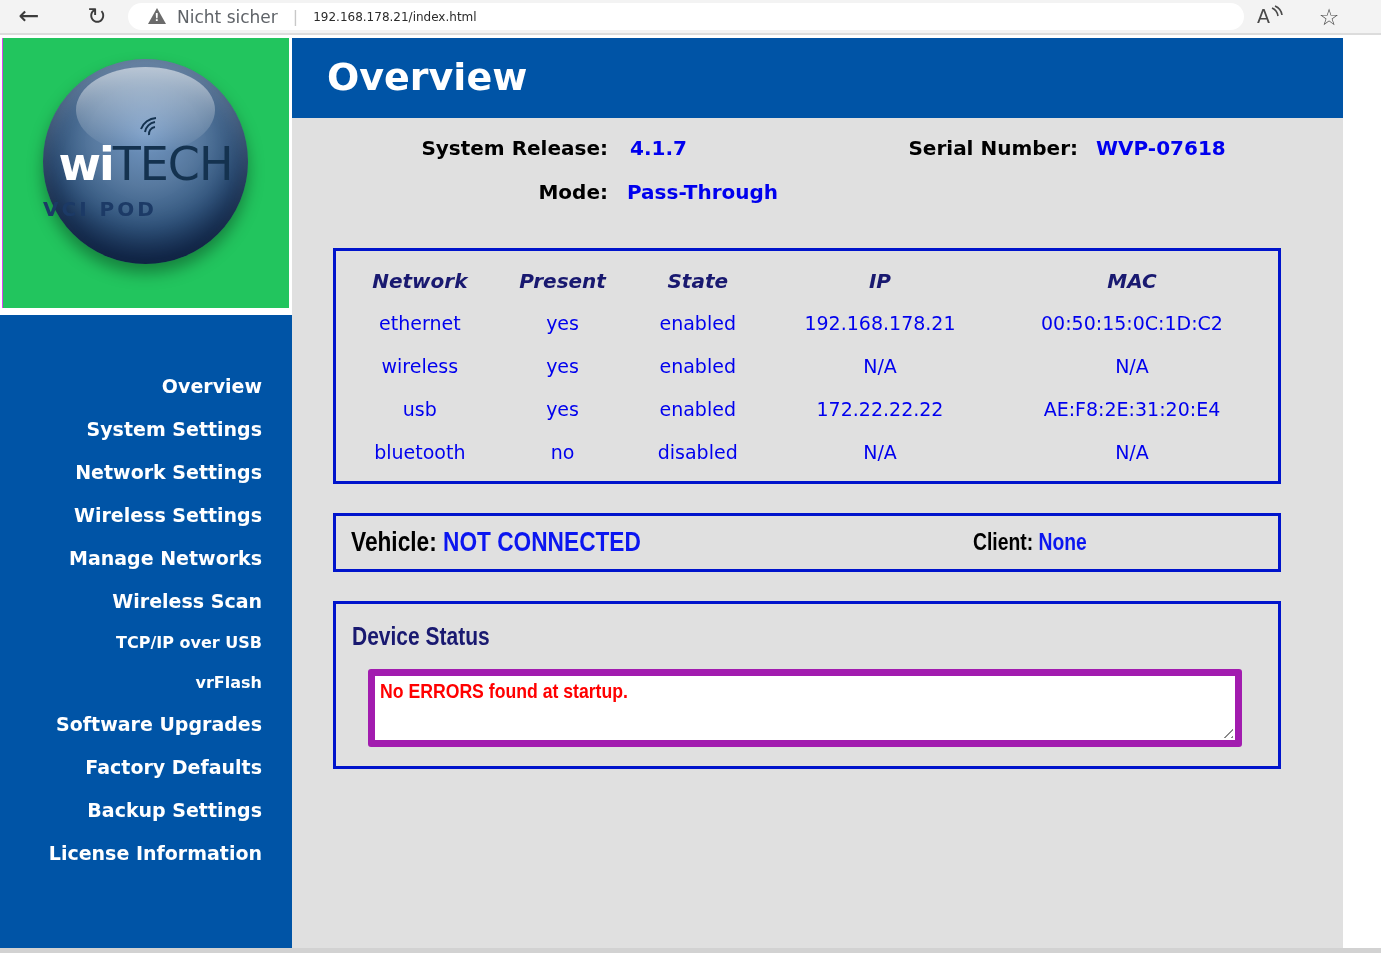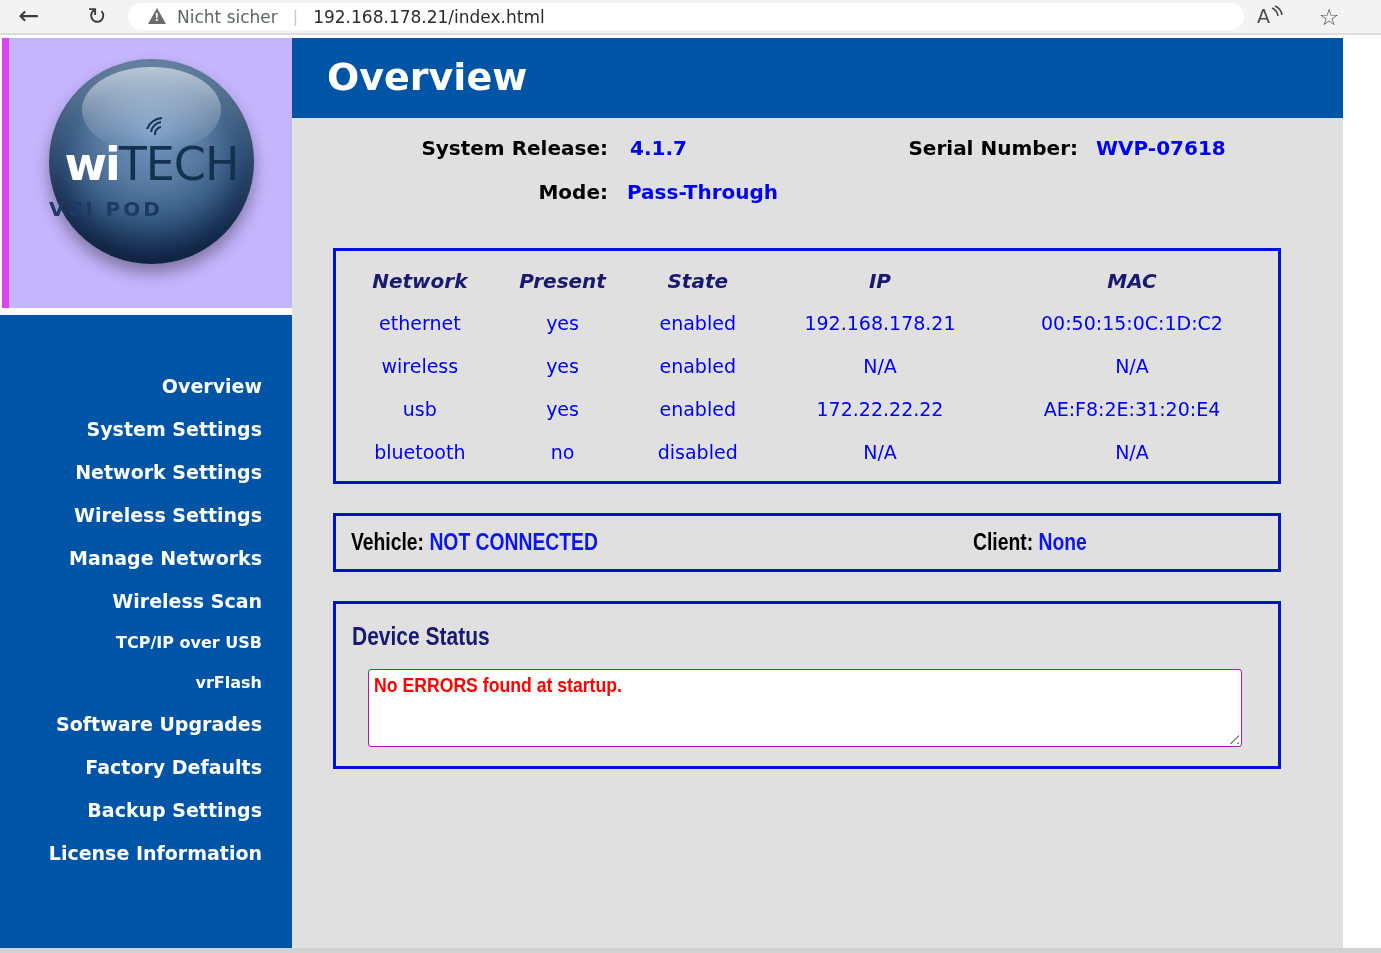--- a/index.html
+++ b/index.html
@@ -29,37 +29,37 @@
     position: relative; width: 0; height: 0;
     border-left: 9px solid transparent; border-right: 9px solid transparent;
     border-bottom: 16px solid #6b6b6b; margin-top: -2px;
   }
   .warn-tri span {
     position: absolute; left: -2.5px; top: 3px;
     font-size: 10px; font-weight: bold; color: #ffffff; line-height: 13px;
   }
   .sec-label { margin-left: 11px; font-size: 17px; color: #5f6368; }
   .url-sep { margin: 0 15px; color: #c8c8c8; font-size: 16px; }
-  .url-text { font-size: 17px; color: #2b2b2b; }
+  .url-text { font-size: 12px; color: #2b2b2b; }
   .readaloud {
     position: absolute; left: 1255px; top: 4px; width: 30px; height: 26px; cursor: pointer;
   }
   .readaloud .a-letter {
     font-size: 19px; color: #4a4a4a; position: absolute; left: 2px; top: 1px;
   }
   .readaloud svg { position: absolute; left: 15px; top: 0; }
   .star-icon {
     position: absolute; left: 1314px; top: 2px; font-size: 23px; color: #4a4a4a;
     cursor: pointer; width: 30px; text-align: center; line-height: 30px;
   }
 
   
   .logo-box {
     position: absolute; left: 2px; top: 38px; width: 286px; height: 270px;
-    background: #c4b5fd; border-left: 7px solid #d946ef;
+    background: #22c55e; border-left: 1px solid #d946ef;
   }
   .sphere {
     position: absolute; left: 40px; top: 21px; width: 205px; height: 205px;
     border-radius: 50%;
     background: radial-gradient(circle at 50% 36%, #7398c4 0%, #57799f 32%, #31567f 58%, #16395f 82%, #0b2742 100%);
     box-shadow: inset 0 -20px 34px rgba(0,0,25,0.5), inset 0 12px 18px rgba(255,255,255,0.22), 0 9px 16px rgba(0,0,0,0.35);
   }
   .sphere .shine {
     position: absolute; left: 16%; top: 4%; width: 68%; height: 42%;
     border-radius: 50%;
@@ -122,36 +122,36 @@
   }
   .net-table .pad-row td { height: 8px; }
   .c1 { width: 17.8%; } .c2 { width: 12.5%; } .c3 { width: 16.2%; }
   .c4 { width: 22.5%; } .c5 { width: 31%; }
 
   .vehicle-box { margin-top: 29px; height: 53px; position: relative; }
   .cond { font-family: "Liberation Sans", sans-serif; }
   .squeeze { display: inline-block; transform: scaleX(0.84); transform-origin: 0 50%; white-space: nowrap; }
   .vehicle-line {
     position: absolute; left: 15px; top: 0; height: 53px; line-height: 53px;
-    font-size: 23px; font-weight: bold; color: #000000;
+    font-size: 27px; font-weight: bold; color: #000000;
   }
   .client-line {
     position: absolute; left: 637px; top: 0; height: 53px; line-height: 53px;
     font-size: 23px; font-weight: bold; color: #000000;
   }
   .blue-val { color: #0b16f0; }
 
   .device-box { margin-top: 29px; height: 162px; position: relative; }
   .device-title {
     position: absolute; left: 16px; top: 18px;
     font-size: 25px; font-weight: bold; color: #191970;
   }
   .status-area {
     position: absolute; left: 32px; top: 65px; width: 874px; height: 78px;
-    background: #ffffff; border: 1px solid #a21caf; border-radius: 3px;
+    background: #ffffff; border: 7px solid #a21caf; border-radius: 3px;
     box-sizing: border-box; cursor: text;
   }
   .status-msg {
     position: absolute; left: 5px; top: 3px;
     font-size: 21px; font-weight: bold; color: #ff0000;
   }
   .resize-handle {
     position: absolute; right: 2px; bottom: 2px; width: 12px; height: 12px;
     background: repeating-linear-gradient(-45deg, #8a8a8a 0 1.5px, transparent 1.5px 5px);
     clip-path: polygon(100% 0, 100% 100%, 0 100%);

